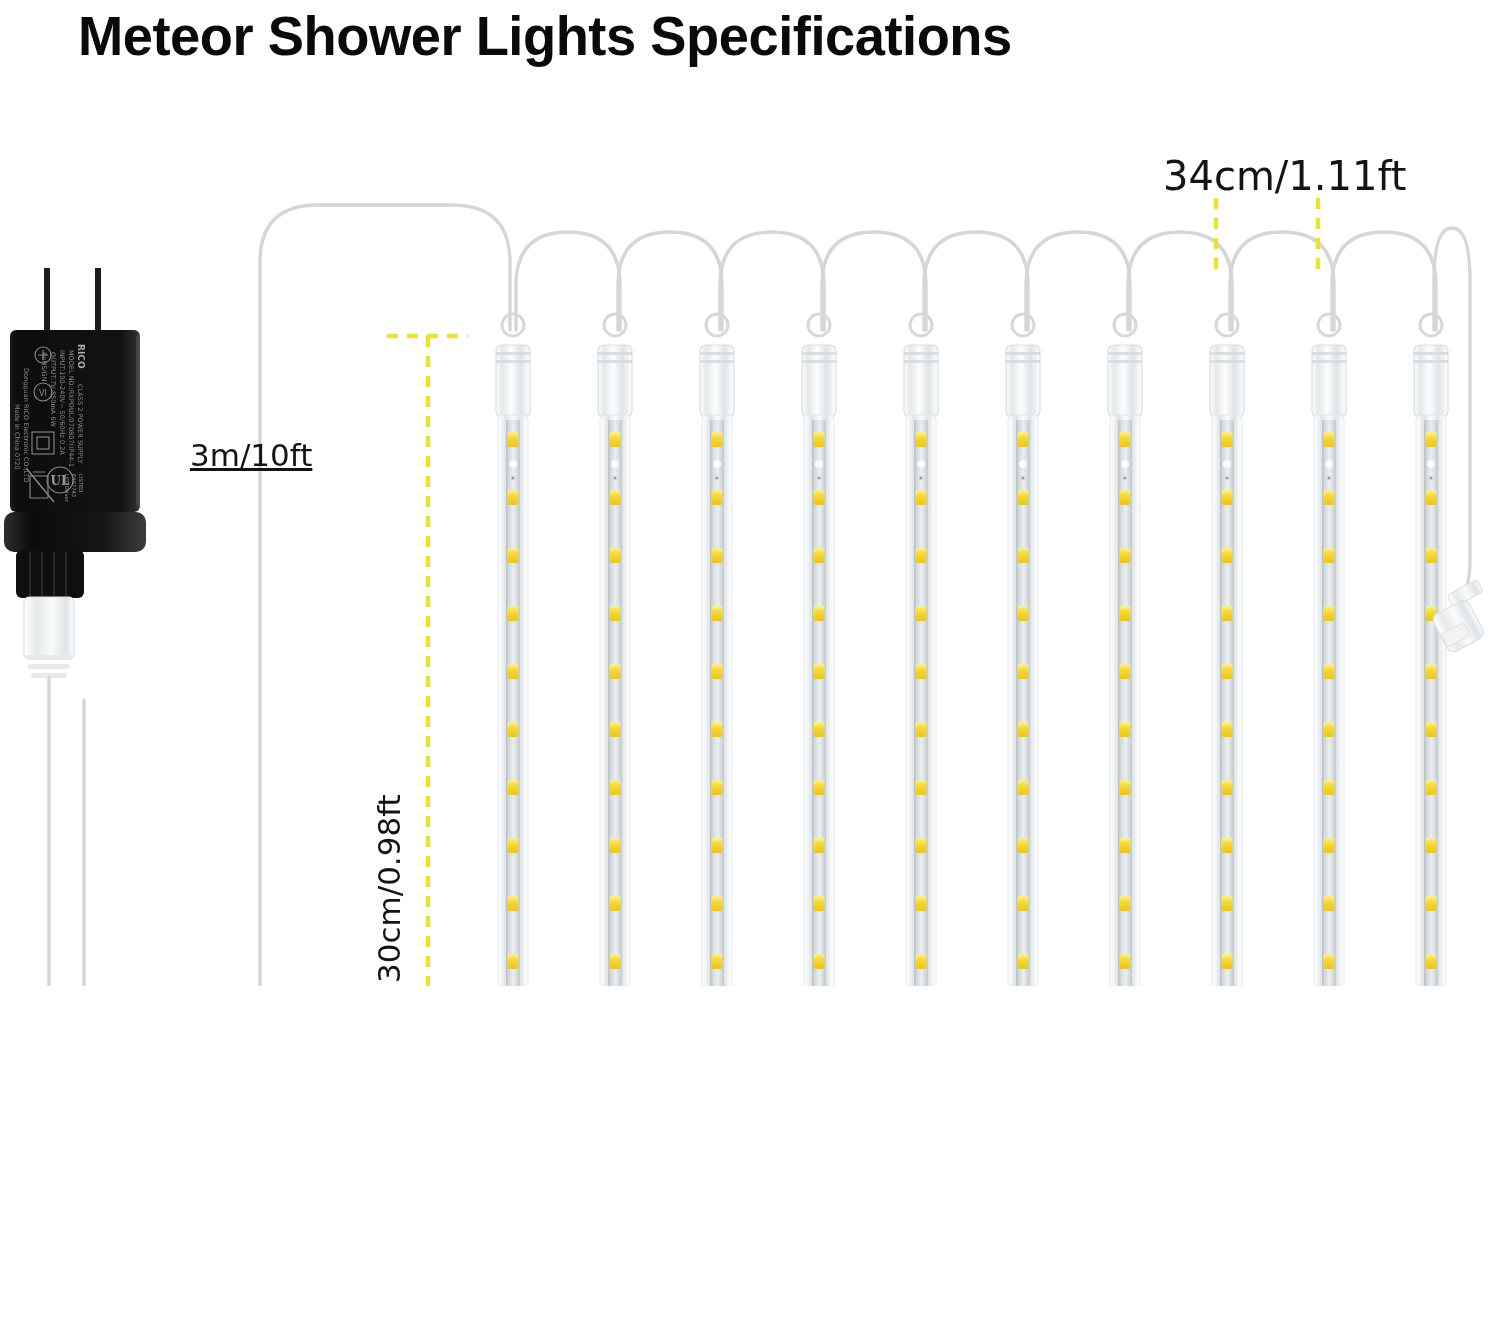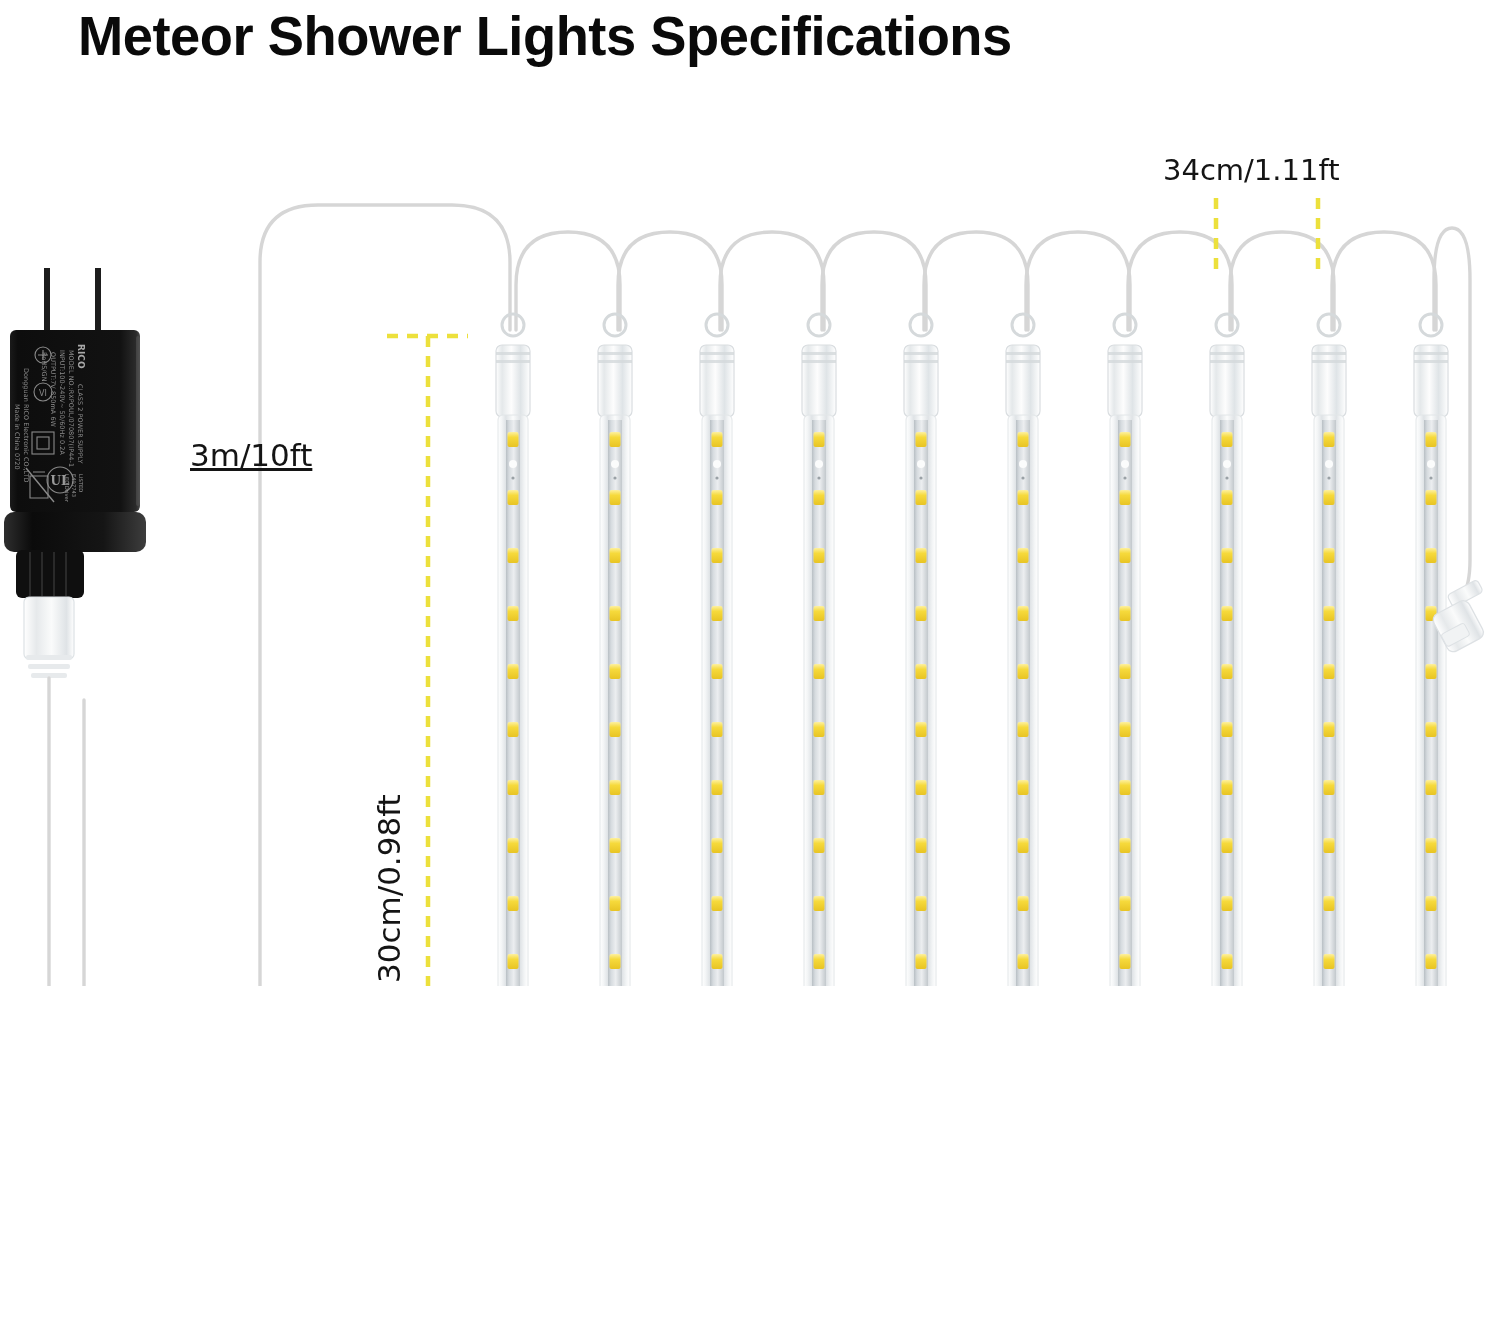--- a/index.html
+++ b/index.html
@@ -46,21 +46,21 @@
 
   
   .dim-label {
     position: absolute;
     color: #141414;
     font-size: 31px;
     font-family: "DejaVu Sans", "Liberation Sans", sans-serif;
     font-weight: 400;
     white-space: nowrap;
   }
-  #label-34 { left: 1163px; top: 153px; font-size: 29px; }
+  #label-34 { left: 1163px; top: 153px; font-size: 40px; }
   #label-3m { left: 190px; top: 437px; font-size: 31px; text-decoration: underline; }
   #label-30 {
     left: 0px; top: 0px;
     transform: translate(371px, 983px) rotate(-90deg);
     transform-origin: left top;
     font-size: 31px;
   }
 
   
   .adapter-text {

